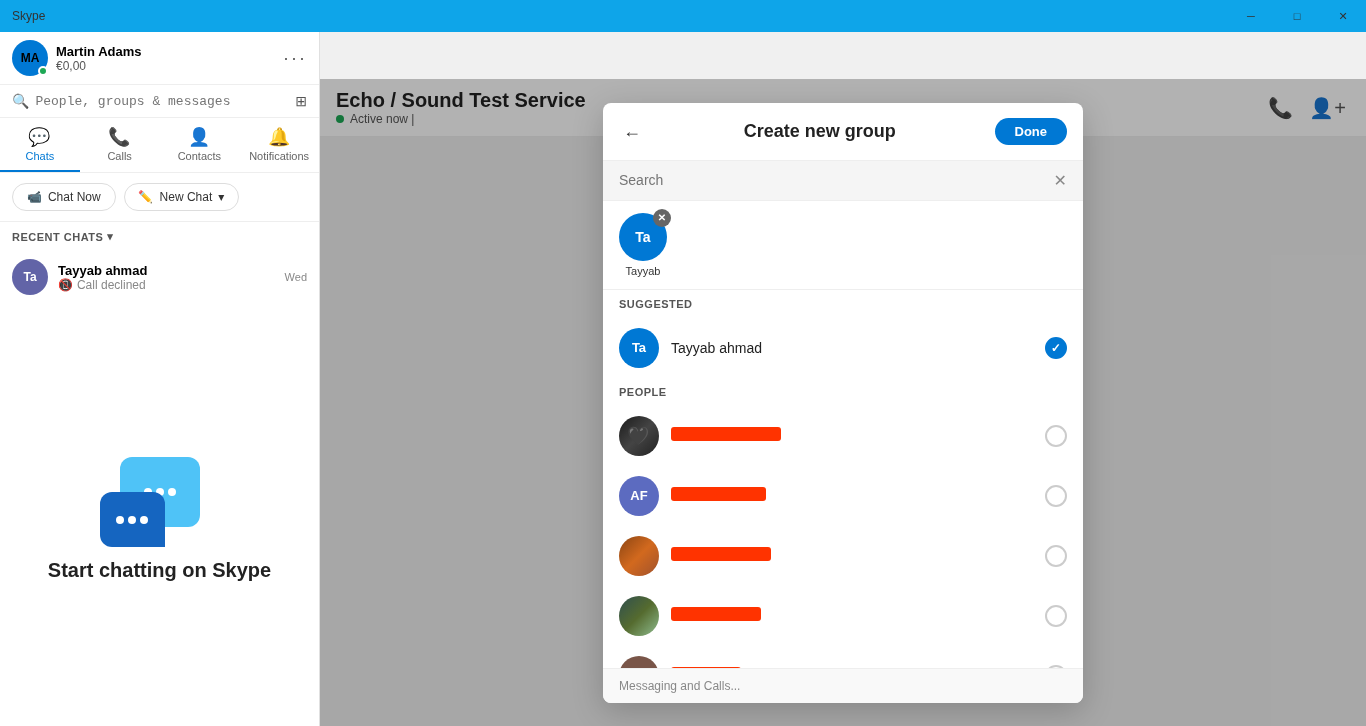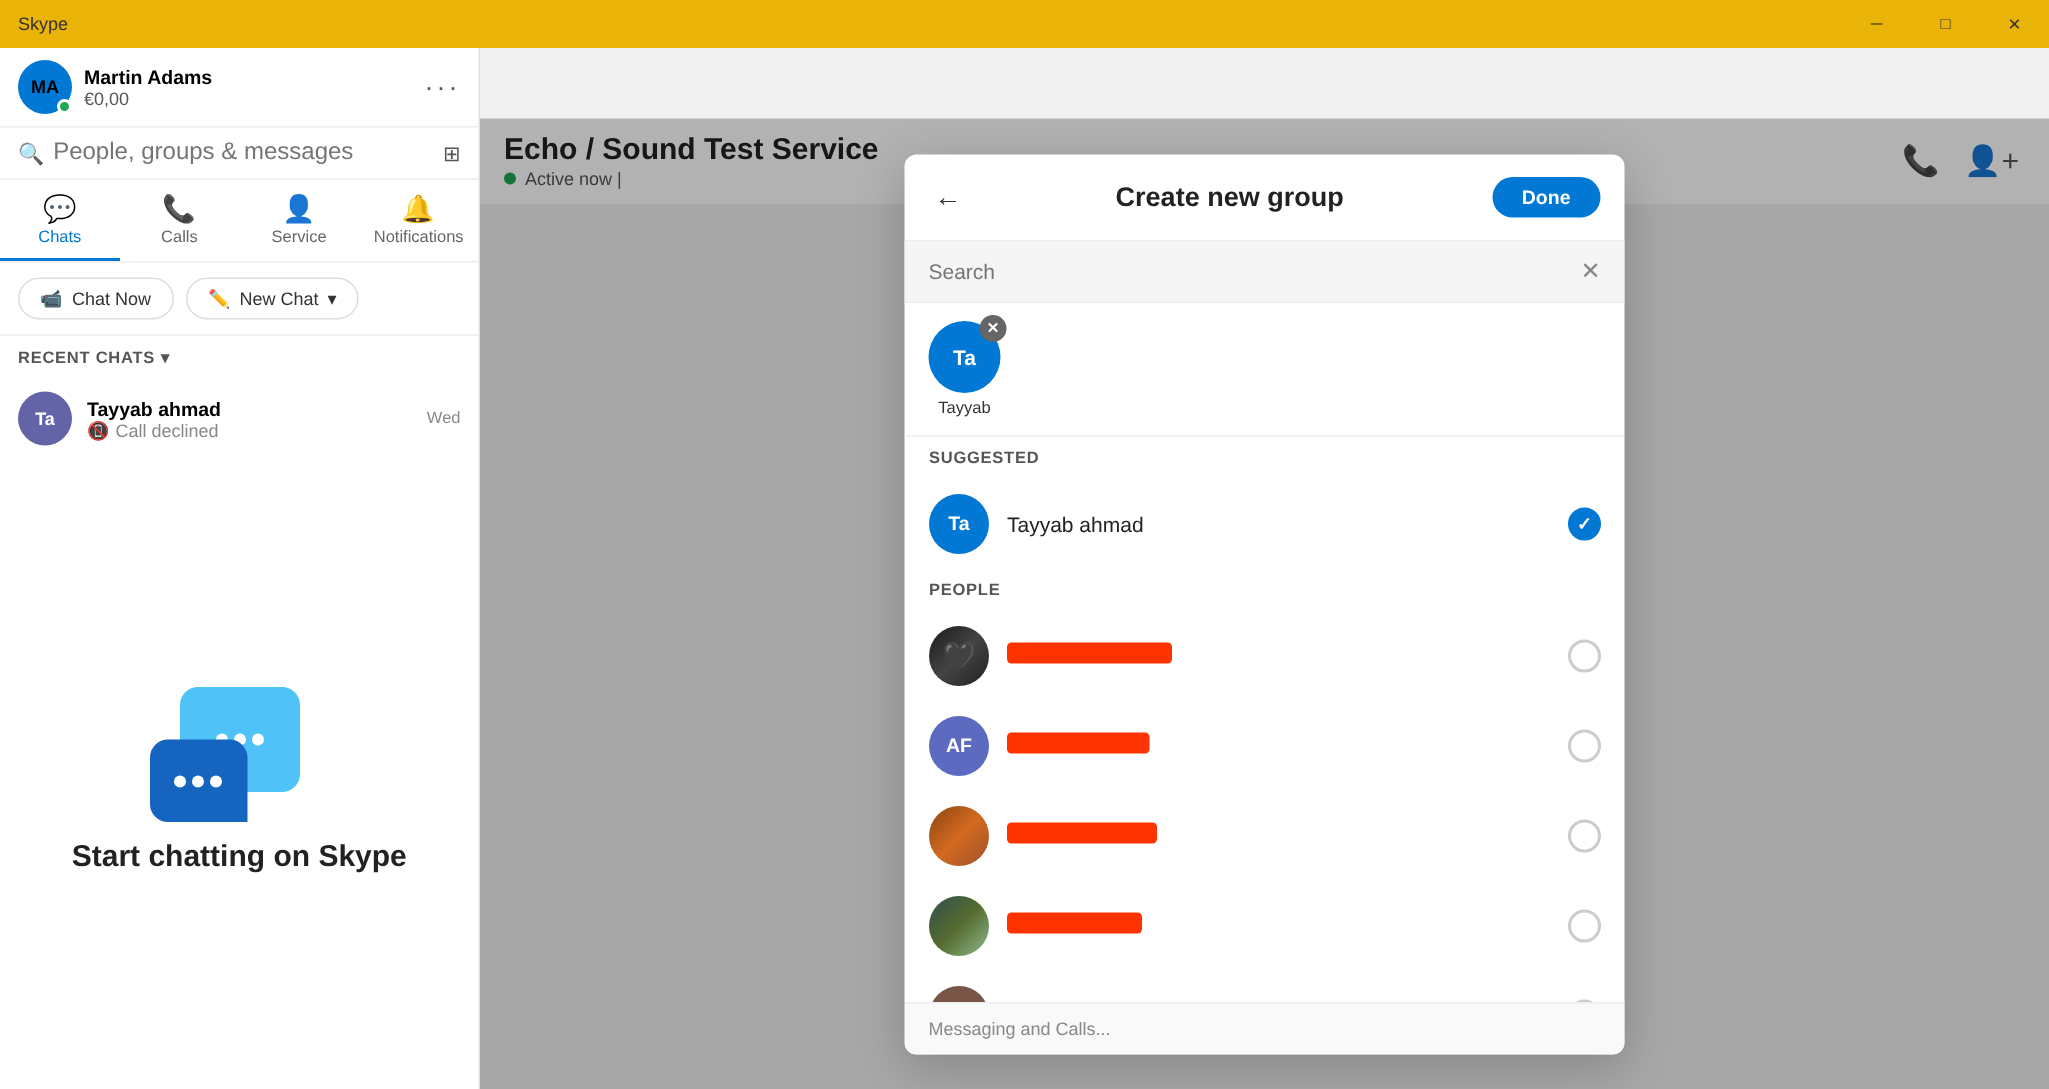--- a/index.html
+++ b/index.html
@@ -1,21 +1,21 @@
 <!DOCTYPE html>
 <html><head>
   <meta charset="utf-8">
   <style>
     * { margin: 0; padding: 0; box-sizing: border-box; }
     body { width: 1366px; height: 726px; font-family: 'Segoe UI', sans-serif; background: #f0f0f0; overflow: hidden; position: relative; }
 
     
     .titlebar {
       height: 32px;
-      background: #eab308;
+      background: #0ea5e9;
       display: flex;
       align-items: center;
       padding: 0 12px;
       position: relative;
     }
     .titlebar-title { font-size: 12px; color: #333; }
     .titlebar-controls { position: absolute; right: 0; top: 0; display: flex; }
     .titlebar-btn {
       width: 46px; height: 32px;
       display: flex; align-items: center; justify-content: center;
@@ -61,21 +61,21 @@
     
     .search-bar {
       padding: 8px 12px;
       display: flex;
       align-items: center;
       gap: 6px;
       border-bottom: 1px solid #eee;
     }
     .search-icon-wrap { color: #888; font-size: 14px; }
     .search-input {
-      flex: 1; border: none; outline: none; font-size: 16px; background: transparent; color: #c2410c;
+      flex: 1; border: none; outline: none; font-size: 13px; background: transparent; color: #c2410c; font-family: Liberation Mono, monospace;
     }
     .grid-btn { background: none; border: none; cursor: pointer; color: #555; font-size: 14px; }
 
     
     .nav-tabs {
       display: flex;
       border-bottom: 1px solid #eee;
     }
     .nav-tab {
       flex: 1; display: flex; flex-direction: column; align-items: center;
@@ -361,21 +361,21 @@
       <div class="nav-tab active">
         <span class="nav-tab-icon">💬</span>
         <span>Chats</span>
       </div>
       <div class="nav-tab">
         <span class="nav-tab-icon">📞</span>
         <span>Calls</span>
       </div>
       <div class="nav-tab">
         <span class="nav-tab-icon">👤</span>
-        <span>Service</span>
+        <span>Contacts</span>
       </div>
       <div class="nav-tab">
         <span class="nav-tab-icon">🔔</span>
         <span>Notifications</span>
       </div>
     </div>
 
     <div class="action-btns">
       <button class="action-btn">
         <span>📹</span>

